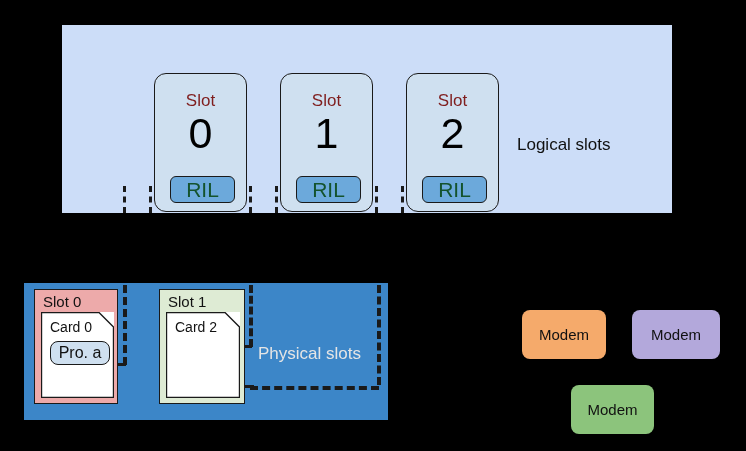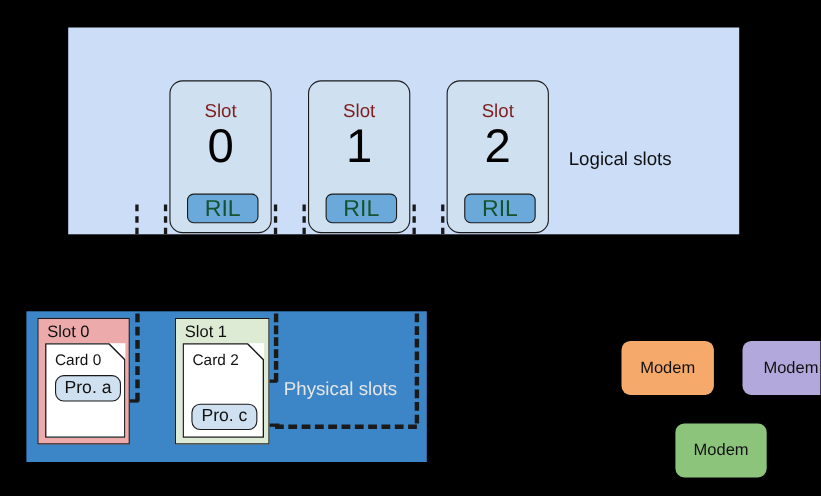--- a/index.html
+++ b/index.html
@@ -167,21 +167,20 @@
   }
 
   
   .modem {
     border-radius: 8px;
     display: flex;
     align-items: center;
     justify-content: center;
     font-size: 15px;
     color: #111111;
-    margin-left: 43px;
   }
   #modem-0 { left: 522px; top: 310px; width: 84px; height: 49px; background: #F5AA6B; }
   #modem-1 { left: 632px; top: 310px; width: 88px; height: 49px; background: #B3A8DB; }
   #modem-2 { left: 571px; top: 385px; width: 83px; height: 49px; background: #8CC47C; }
 </style>
 </head>
 <body>
 
 <div id="stage">
 
@@ -237,21 +236,20 @@
     </div>
   </div>
 
   <div class="abs phys-slot" id="phys-slot-1">
     <div class="phys-slot-label">Slot 1</div>
     <div class="card" id="card-2">
       <svg class="card-shape" viewBox="0 0 74 86" preserveAspectRatio="none">
         <path d="M0.5,0.5 L59,0.5 L73.5,15 L73.5,85.5 L0.5,85.5 Z" fill="#FFFFFF" stroke="#1A1A1A" stroke-width="1.4"></path>
       </svg>
       <div class="card-label">Card 2</div>
-      <div class="pro-chip" id="pro-c">Pro. c</div>
     </div>
   </div>
 
   <div class="abs" id="physical-label">Physical slots</div>
 
   <div class="abs modem" id="modem-0">Modem</div>
   <div class="abs modem" id="modem-1">Modem</div>
   <div class="abs modem" id="modem-2">Modem</div>
 
 </div>

